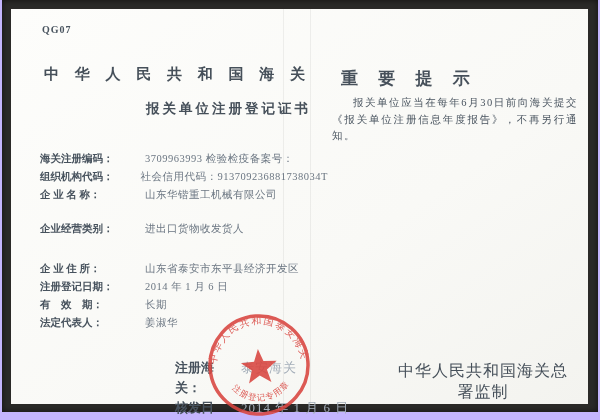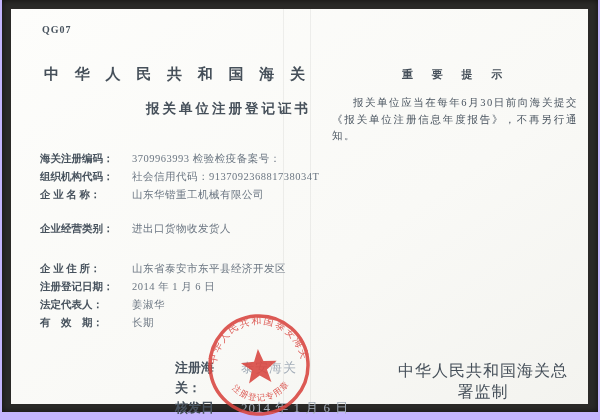--- a/index.html
+++ b/index.html
@@ -18,37 +18,37 @@
   .fold.f2{left:299px;}
 
   .formcode{position:absolute;left:31px;top:15px;font-size:10px;
             letter-spacing:1px;color:#4a5560;font-weight:bold;}
 
   .title{position:absolute;left:30px;top:56px;width:270px;text-align:right;}
   .title .l1{font-size:15px;font-weight:bold;letter-spacing:6px;color:#46505a;}
   .title .l2{font-size:13.5px;font-weight:bold;letter-spacing:3px;margin-top:16px;color:#46505a;}
 
   .fields{position:absolute;left:29px;top:141px;width:280px;font-size:10.5px;}
-  .frow{display:flex;line-height:18px;}
+  .frow{display:flex;line-height:18px;gap:13px;}
   .frow .lab{width:78px;font-weight:bold;color:#47525d;
              display:flex;justify-content:space-between;white-space:nowrap;}
   .frow .val{margin-left:14px;color:#6b7682;letter-spacing:.5px;white-space:nowrap;}
   .gap22{margin-top:22px;}
   .gap16{margin-top:16px;}
 
   .regblock{position:absolute;left:164px;top:349px;font-size:13px;}
   .regrow{display:flex;line-height:20px;}
   .regrow .lab{font-weight:bold;color:#47525d;width:58px;}
   .regrow .val{margin-left:8px;color:#a3adb8;letter-spacing:1px;}
 
   .seal{position:absolute;left:192px;top:300px;width:112px;height:112px;
         opacity:.88;transform:rotate(-4deg);}
 
-  .notice-title{position:absolute;left:330px;top:58px;width:230px;text-align:center;
-                font-size:11px;font-weight:bold;letter-spacing:8px;color:#46505a;}
+  .notice-title{position:absolute;left:330px;top:58px;width:230px;text-align:left;
+                font-size:17px;font-weight:bold;letter-spacing:8px;color:#46505a;}
   .notice-body{position:absolute;left:321px;top:86px;width:246px;
                font-size:10.5px;line-height:16.5px;letter-spacing:1.5px;
                text-indent:2em;text-align:justify;color:#4a5560;}
   .maker{position:absolute;left:387px;top:352px;width:170px;text-align:center;
          font-size:16px;letter-spacing:1px;color:#46505a;}
 </style>
 </head>
 <body>
 
 <div id="photo">
@@ -84,26 +84,26 @@
       </div>
       <div class="frow gap22">
         <span class="lab">企 业 住 所：</span>
         <span class="val">山东省泰安市东平县经济开发区</span>
       </div>
       <div class="frow">
         <span class="lab">注册登记日期：</span>
         <span class="val">2014 年 1 月 6 日</span>
       </div>
       <div class="frow">
+        <span class="lab">有　效　期：</span>
+        <span class="val">长期</span>
+      </div>
+      <div class="frow">
         <span class="lab">法定代表人：</span>
         <span class="val">姜淑华</span>
-      </div>
-      <div class="frow">
-        <span class="lab">有　效　期：</span>
-        <span class="val">长期</span>
       </div>
     </div>
 
     <div class="regblock">
       <div class="regrow">
         <span class="lab">注册海关：</span>
         <span class="val">泰安海关</span>
       </div>
       <div class="regrow">
         <span class="lab">核发日期：</span>

